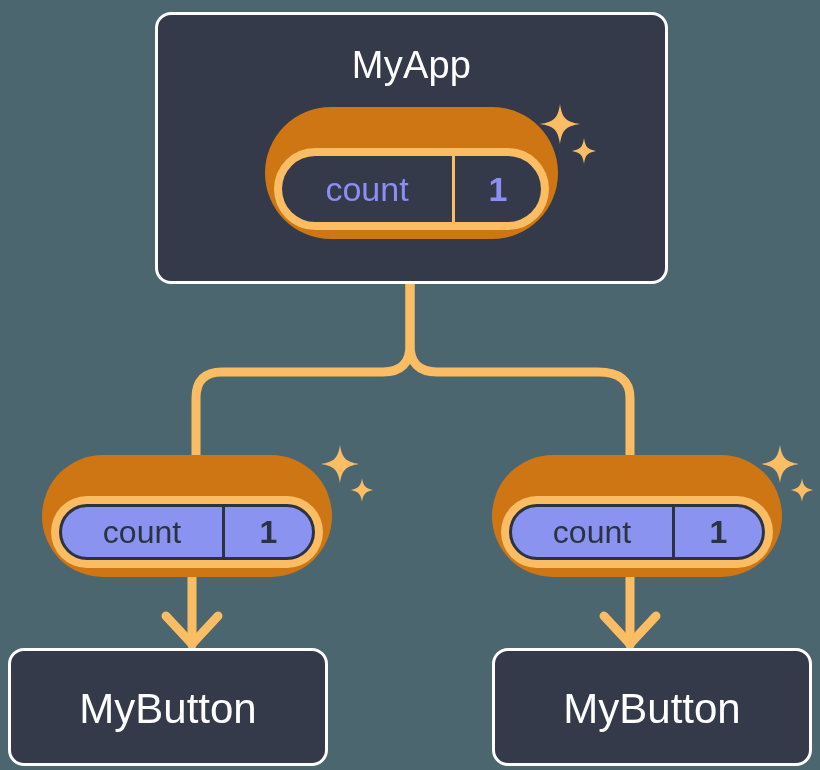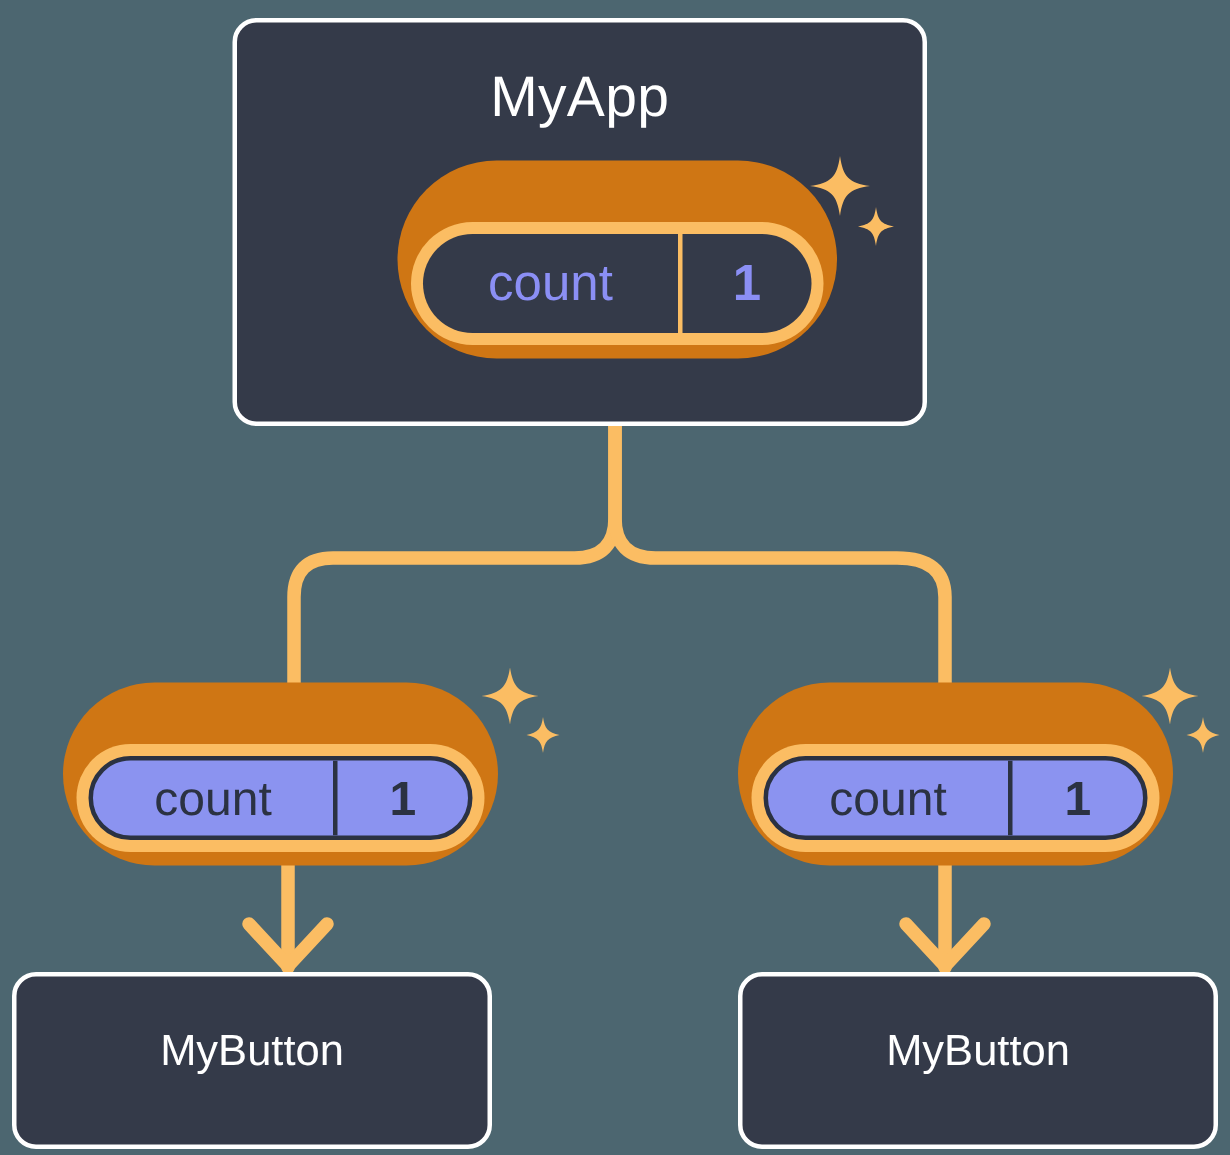--- a/index.html
+++ b/index.html
@@ -42,42 +42,42 @@
     font-size: 38px;
     font-weight: 400;
     letter-spacing: 0.2px;
     text-align: center;
     white-space: nowrap;
   }
 
   #box-myapp {
     left: 155px;
     top: 12px;
-    width: 463px;
+    width: 513px;
     height: 272px;
   }
   #box-myapp .node-title {
     margin-top: 29px;
   }
 
   #box-button-left {
     left: 8px;
     top: 648px;
     width: 320px;
     height: 118px;
   }
   #box-button-right {
     left: 492px;
     top: 648px;
     width: 320px;
     height: 118px;
   }
   .leaf-title {
     color: #ffffff;
-    font-size: 29px;
+    font-size: 42px;
     text-align: center;
     white-space: nowrap;
     margin-top: 34px;
   }
 
   
   .pill {
     position: absolute;
     box-sizing: border-box;
     display: flex;

